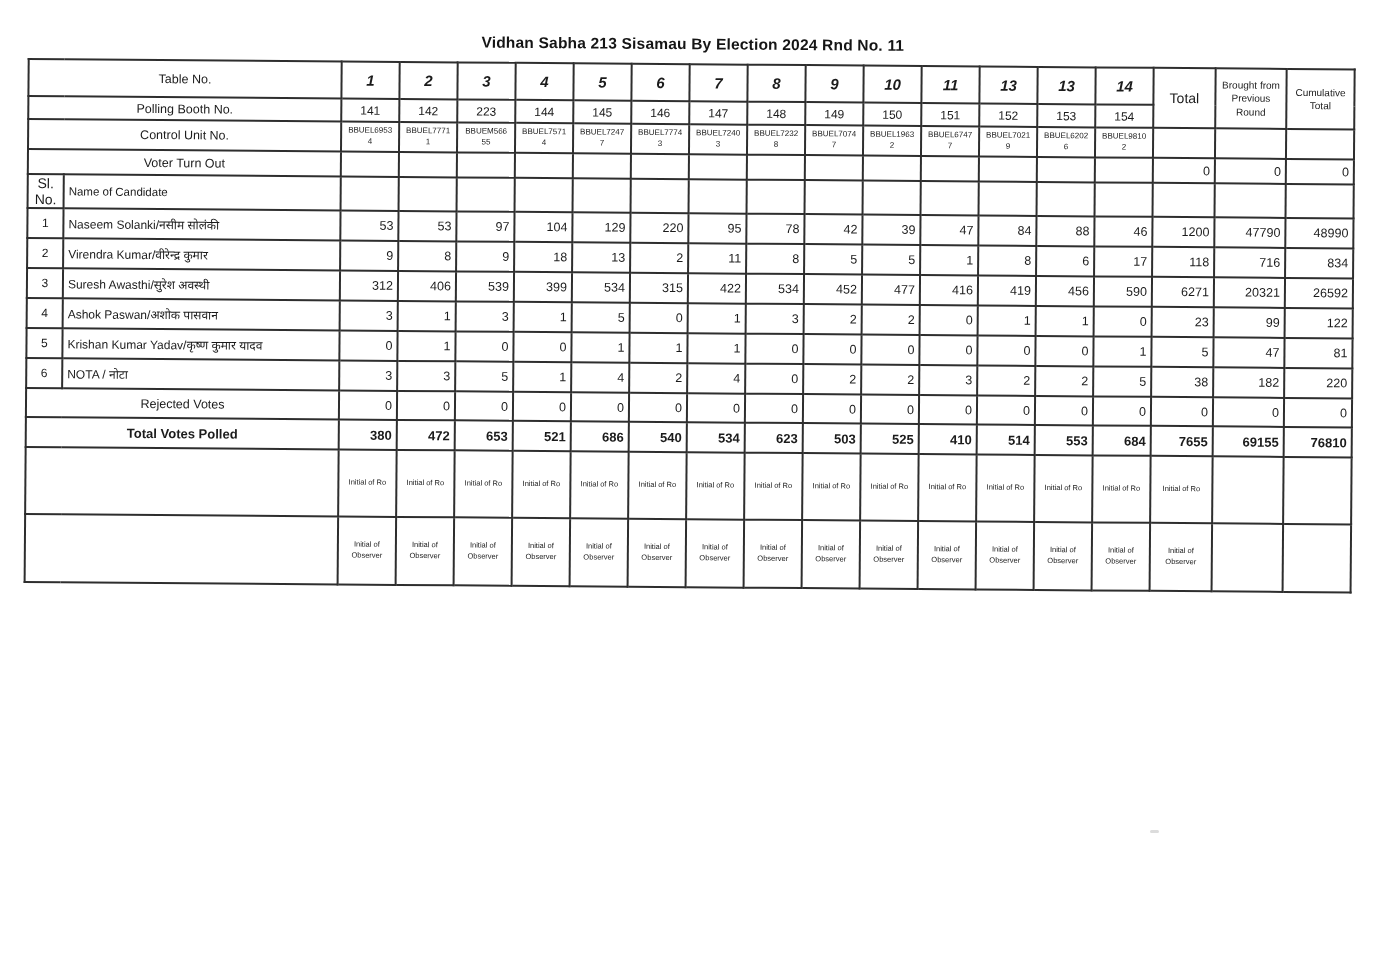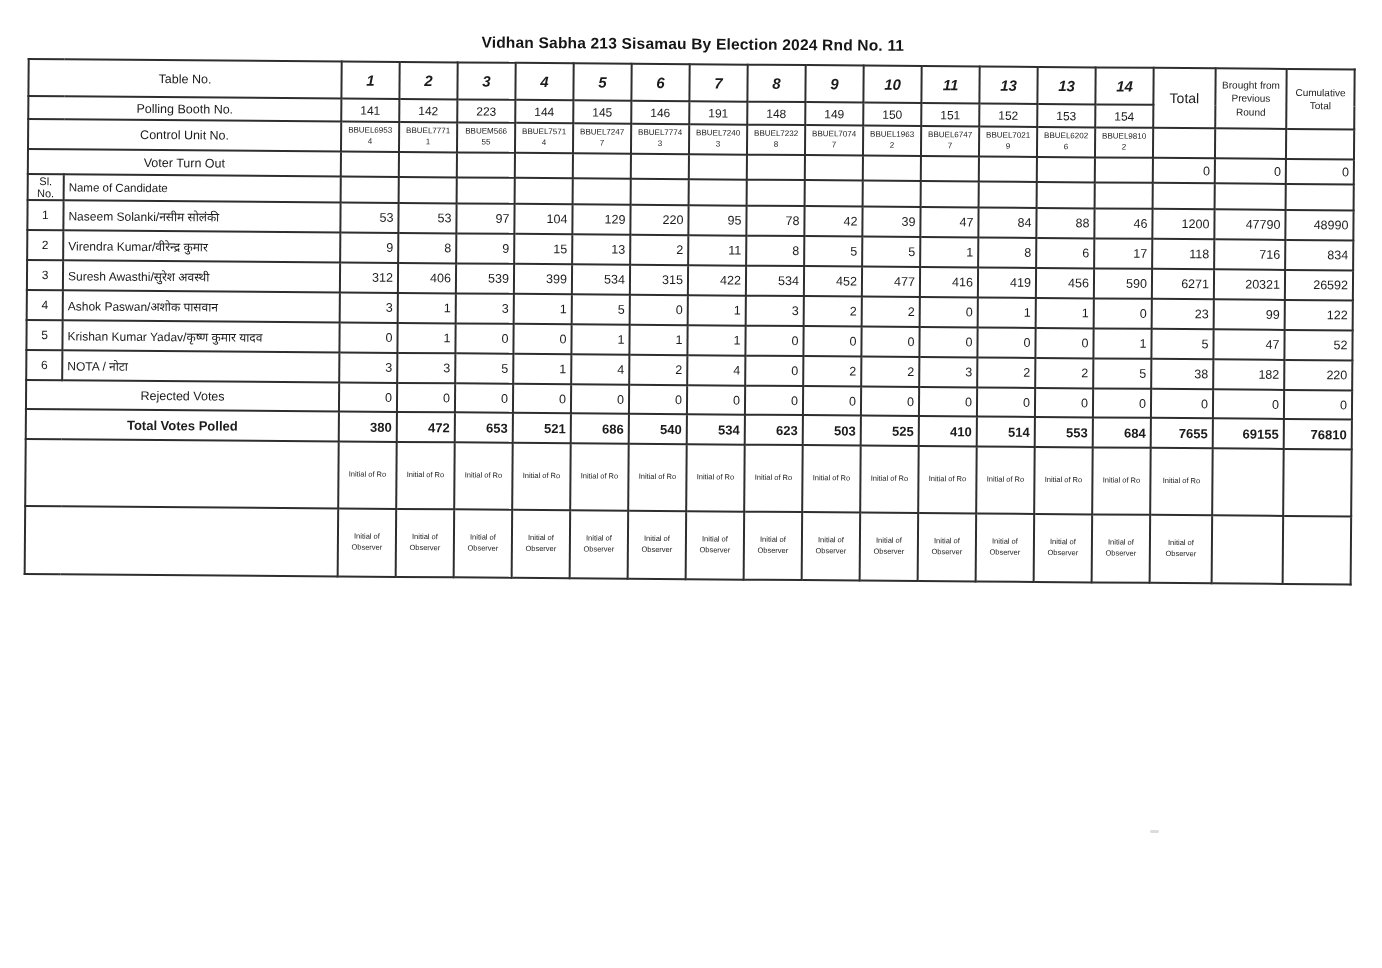--- a/index.html
+++ b/index.html
@@ -51,21 +51,21 @@
   td.tno{text-align:center;font-size:15px;font-weight:bold;font-style:italic;}
   td.booth{text-align:center;font-size:12px;}
   td.cu{text-align:center;font-size:8px;line-height:1.35;padding:0 1px;}
   td.num{text-align:right;font-size:12.5px;padding-right:7px;}
   td.slno{text-align:center;font-size:12px;}
   td.cname{text-align:left;font-size:12px;padding-left:4px;white-space:nowrap;}
   td.tot-h{text-align:center;font-size:14px;border-radius:9px;}
   td.small-h{text-align:center;font-size:10px;line-height:1.35;padding:2px 1px;}
   td.ro{vertical-align:bottom;text-align:center;font-size:7.5px;padding-bottom:5px;line-height:1.45;}
   tr.r-tvp td{font-weight:bold;font-size:13px;}
-  tr.r-slh td.lbl{font-size:11px;}
+  tr.r-slh td.lbl{font-size:14px;}
   td.name-h{text-align:left;font-size:11.5px;padding-left:4px;}
   td.blank{font-size:1px;}
   .smudge{
     position:absolute;left:1150px;top:830px;width:9px;height:3px;
     background:#dcdcdc;border-radius:2px;
   }
 </style>
 </head>
 <body>
 
@@ -115,21 +115,21 @@
           <td class="small-h" rowspan="2">Cumulative Total</td>
         </tr>
         <tr class="r-booth">
           <td class="lbl" colspan="2">Polling Booth No.</td>
           <td class="booth">141</td>
           <td class="booth">142</td>
           <td class="booth">223</td>
           <td class="booth">144</td>
           <td class="booth">145</td>
           <td class="booth">146</td>
-          <td class="booth">191</td>
+          <td class="booth">147</td>
           <td class="booth">148</td>
           <td class="booth">149</td>
           <td class="booth">150</td>
           <td class="booth">151</td>
           <td class="booth">152</td>
           <td class="booth">153</td>
           <td class="booth">154</td>
         </tr>
         <tr class="r-cu">
           <td class="lbl" colspan="2">Control Unit No.</td>
@@ -254,21 +254,21 @@
           <td class="num">1200</td>
           <td class="num">47790</td>
           <td class="num">48990</td>
         </tr>
         <tr class="r-cand">
           <td class="slno">2</td>
           <td class="cname">Virendra Kumar/वीरेन्द्र कुमार</td>
           <td class="num">9</td>
           <td class="num">8</td>
           <td class="num">9</td>
-          <td class="num">15</td>
+          <td class="num">18</td>
           <td class="num">13</td>
           <td class="num">2</td>
           <td class="num">11</td>
           <td class="num">8</td>
           <td class="num">5</td>
           <td class="num">5</td>
           <td class="num">1</td>
           <td class="num">8</td>
           <td class="num">6</td>
           <td class="num">17</td>
@@ -330,21 +330,21 @@
           <td class="num">1</td>
           <td class="num">0</td>
           <td class="num">0</td>
           <td class="num">0</td>
           <td class="num">0</td>
           <td class="num">0</td>
           <td class="num">0</td>
           <td class="num">1</td>
           <td class="num">5</td>
           <td class="num">47</td>
-          <td class="num">52</td>
+          <td class="num">81</td>
         </tr>
         <tr class="r-cand">
           <td class="slno">6</td>
           <td class="cname">NOTA / नोटा</td>
           <td class="num">3</td>
           <td class="num">3</td>
           <td class="num">5</td>
           <td class="num">1</td>
           <td class="num">4</td>
           <td class="num">2</td>

